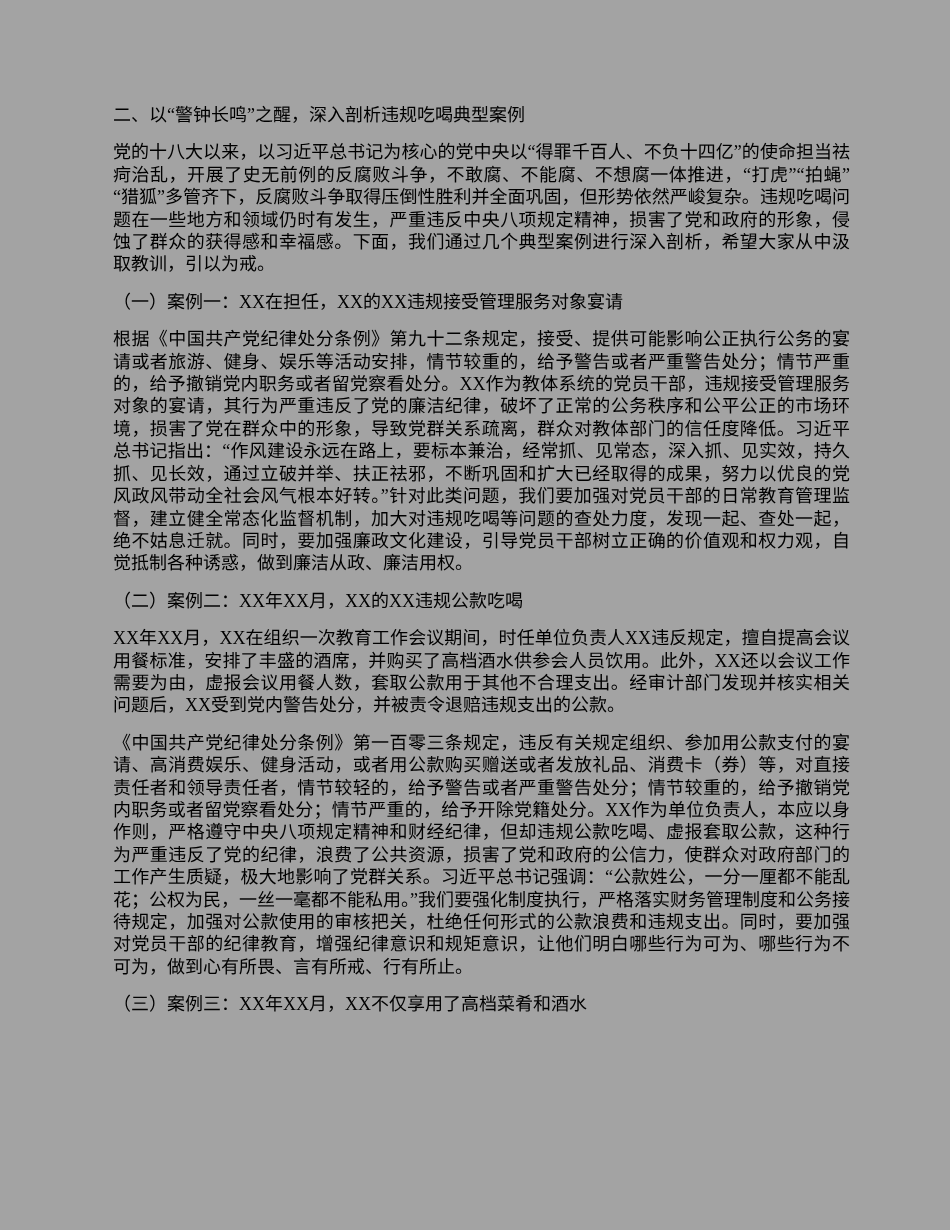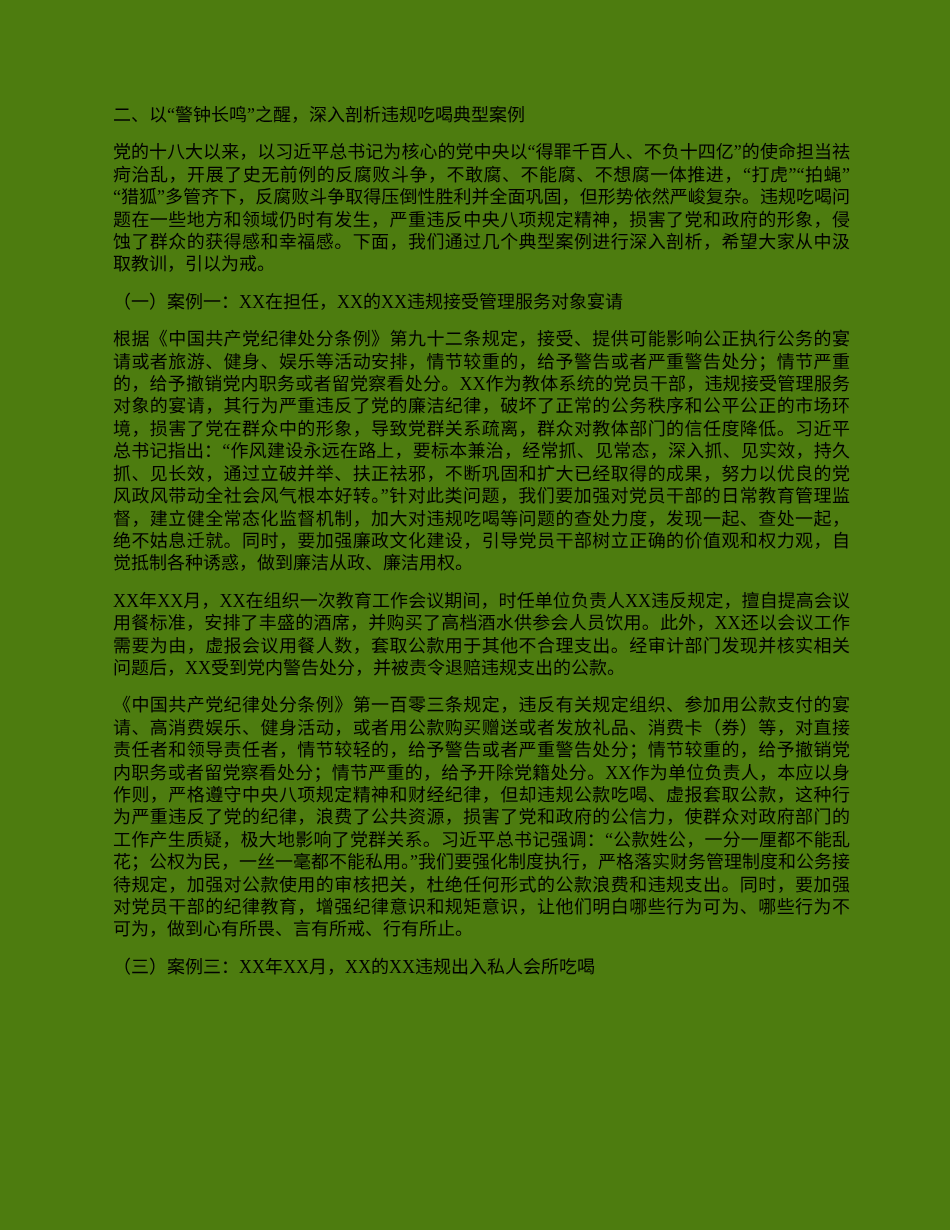--- a/index.html
+++ b/index.html
@@ -10,21 +10,21 @@
   body {
     width: 950px;
     height: 1230px;
     overflow: hidden;
   }
   .page {
     box-sizing: border-box;
     width: 950px;
     height: 1230px;
     padding: 104px 100px 40px 113px;
-    background: #4d7c0f;
+    background: #a3a3a3;
   }
   .doc-block {
     font-family: "Liberation Serif", "DejaVu Serif", serif;
     font-size: 18px;
     line-height: 22.4px;
     color: #000000;
     margin: 0 0 15px 0;
     text-align: justify;
     text-justify: inter-ideograph;
     word-break: break-all;
@@ -34,16 +34,17 @@
   }
 </style>
 </head>
 <body>
 
 <div class="page">
   <p class="doc-block doc-heading">二、以“警钟长鸣”之醒，深入剖析违规吃喝典型案例</p>
   <p class="doc-block">党的十八大以来，以习近平总书记为核心的党中央以“得罪千百人、不负十四亿”的使命担当祛疴治乱，开展了史无前例的反腐败斗争，不敢腐、不能腐、不想腐一体推进，“打虎”“拍蝇”“猎狐”多管齐下，反腐败斗争取得压倒性胜利并全面巩固，但形势依然严峻复杂。违规吃喝问题在一些地方和领域仍时有发生，严重违反中央八项规定精神，损害了党和政府的形象，侵蚀了群众的获得感和幸福感。下面，我们通过几个典型案例进行深入剖析，希望大家从中汲取教训，引以为戒。</p>
   <p class="doc-block doc-heading">（一）案例一：XX在担任，XX的XX违规接受管理服务对象宴请</p>
   <p class="doc-block">根据《中国共产党纪律处分条例》第九十二条规定，接受、提供可能影响公正执行公务的宴请或者旅游、健身、娱乐等活动安排，情节较重的，给予警告或者严重警告处分；情节严重的，给予撤销党内职务或者留党察看处分。XX作为教体系统的党员干部，违规接受管理服务对象的宴请，其行为严重违反了党的廉洁纪律，破坏了正常的公务秩序和公平公正的市场环境，损害了党在群众中的形象，导致党群关系疏离，群众对教体部门的信任度降低。习近平总书记指出：“作风建设永远在路上，要标本兼治，经常抓、见常态，深入抓、见实效，持久抓、见长效，通过立破并举、扶正祛邪，不断巩固和扩大已经取得的成果，努力以优良的党风政风带动全社会风气根本好转。”针对此类问题，我们要加强对党员干部的日常教育管理监督，建立健全常态化监督机制，加大对违规吃喝等问题的查处力度，发现一起、查处一起，绝不姑息迁就。同时，要加强廉政文化建设，引导党员干部树立正确的价值观和权力观，自觉抵制各种诱惑，做到廉洁从政、廉洁用权。</p>
+  <p class="doc-block doc-heading">（二）案例二：XX年XX月，XX的XX违规公款吃喝</p>
   <p class="doc-block">XX年XX月，XX在组织一次教育工作会议期间，时任单位负责人XX违反规定，擅自提高会议用餐标准，安排了丰盛的酒席，并购买了高档酒水供参会人员饮用。此外，XX还以会议工作需要为由，虚报会议用餐人数，套取公款用于其他不合理支出。经审计部门发现并核实相关问题后，XX受到党内警告处分，并被责令退赔违规支出的公款。</p>
   <p class="doc-block">《中国共产党纪律处分条例》第一百零三条规定，违反有关规定组织、参加用公款支付的宴请、高消费娱乐、健身活动，或者用公款购买赠送或者发放礼品、消费卡（券）等，对直接责任者和领导责任者，情节较轻的，给予警告或者严重警告处分；情节较重的，给予撤销党内职务或者留党察看处分；情节严重的，给予开除党籍处分。XX作为单位负责人，本应以身作则，严格遵守中央八项规定精神和财经纪律，但却违规公款吃喝、虚报套取公款，这种行为严重违反了党的纪律，浪费了公共资源，损害了党和政府的公信力，使群众对政府部门的工作产生质疑，极大地影响了党群关系。习近平总书记强调：“公款姓公，一分一厘都不能乱花；公权为民，一丝一毫都不能私用。”我们要强化制度执行，严格落实财务管理制度和公务接待规定，加强对公款使用的审核把关，杜绝任何形式的公款浪费和违规支出。同时，要加强对党员干部的纪律教育，增强纪律意识和规矩意识，让他们明白哪些行为可为、哪些行为不可为，做到心有所畏、言有所戒、行有所止。</p>
-  <p class="doc-block doc-heading">（三）案例三：XX年XX月，XX的XX违规出入私人会所吃喝</p>
+  <p class="doc-block doc-heading">（三）案例三：XX年XX月，XX不仅享用了高档菜肴和酒水</p>
 </div>
 
 </body></html>

